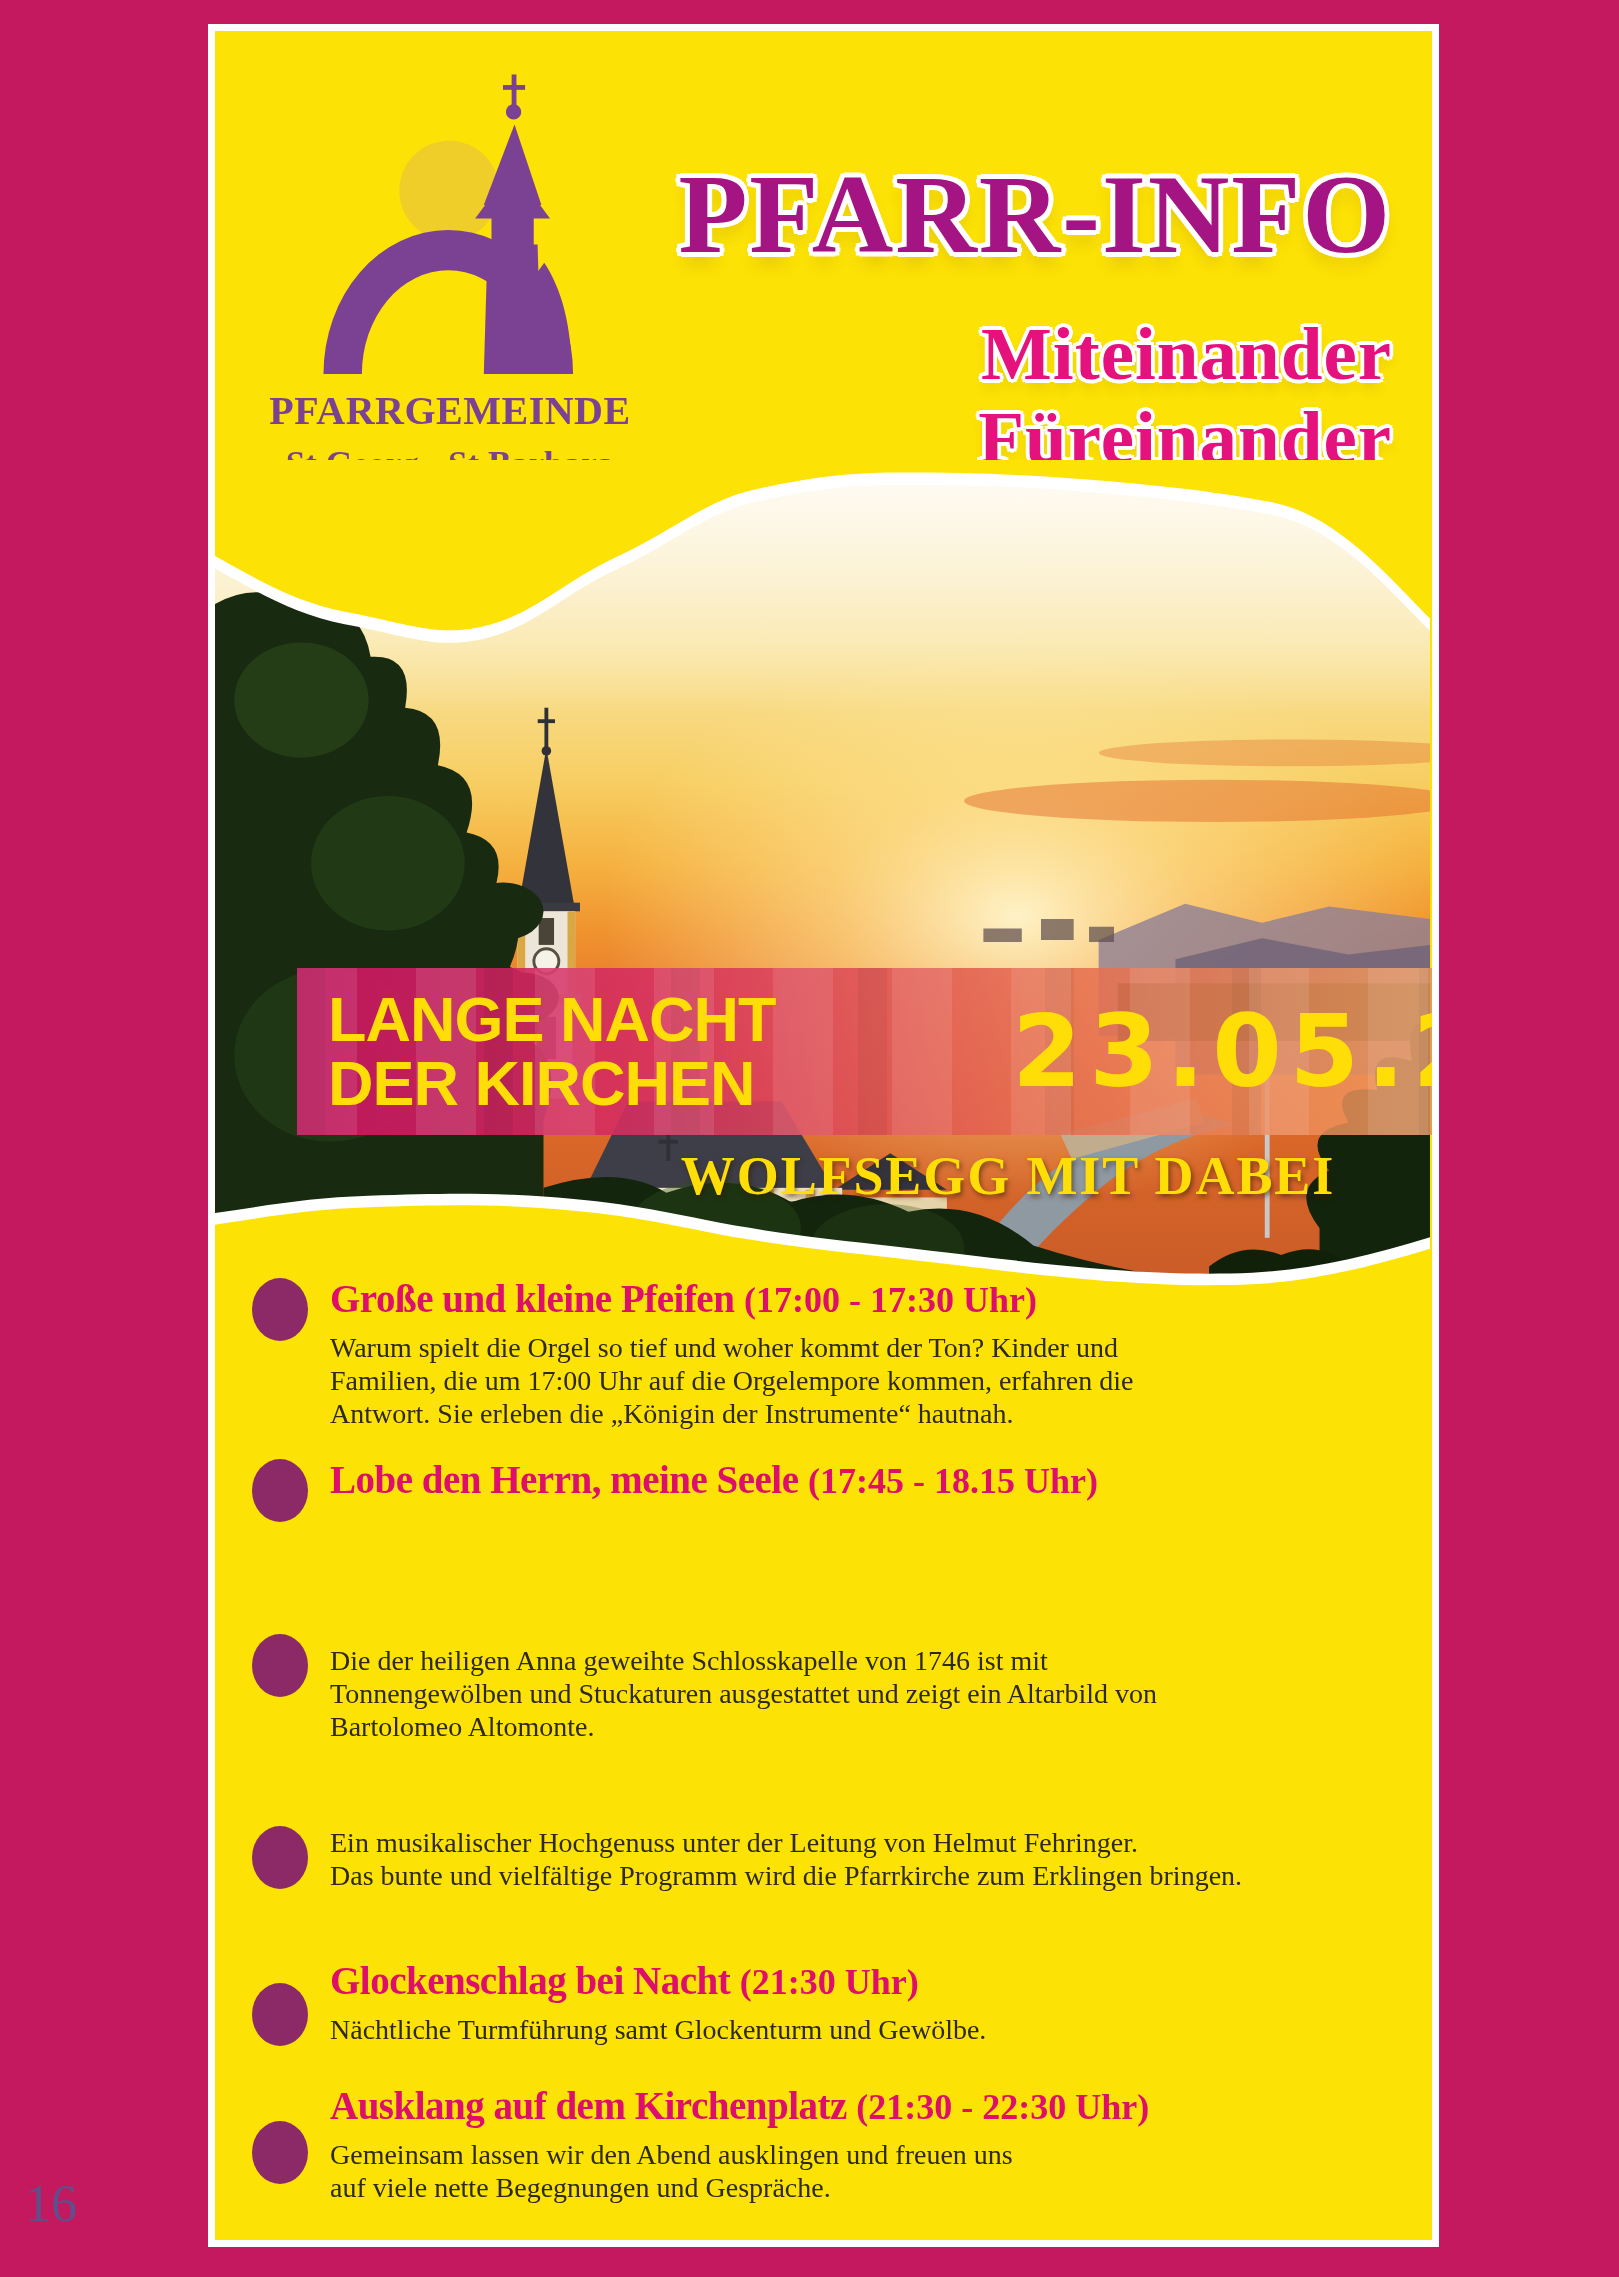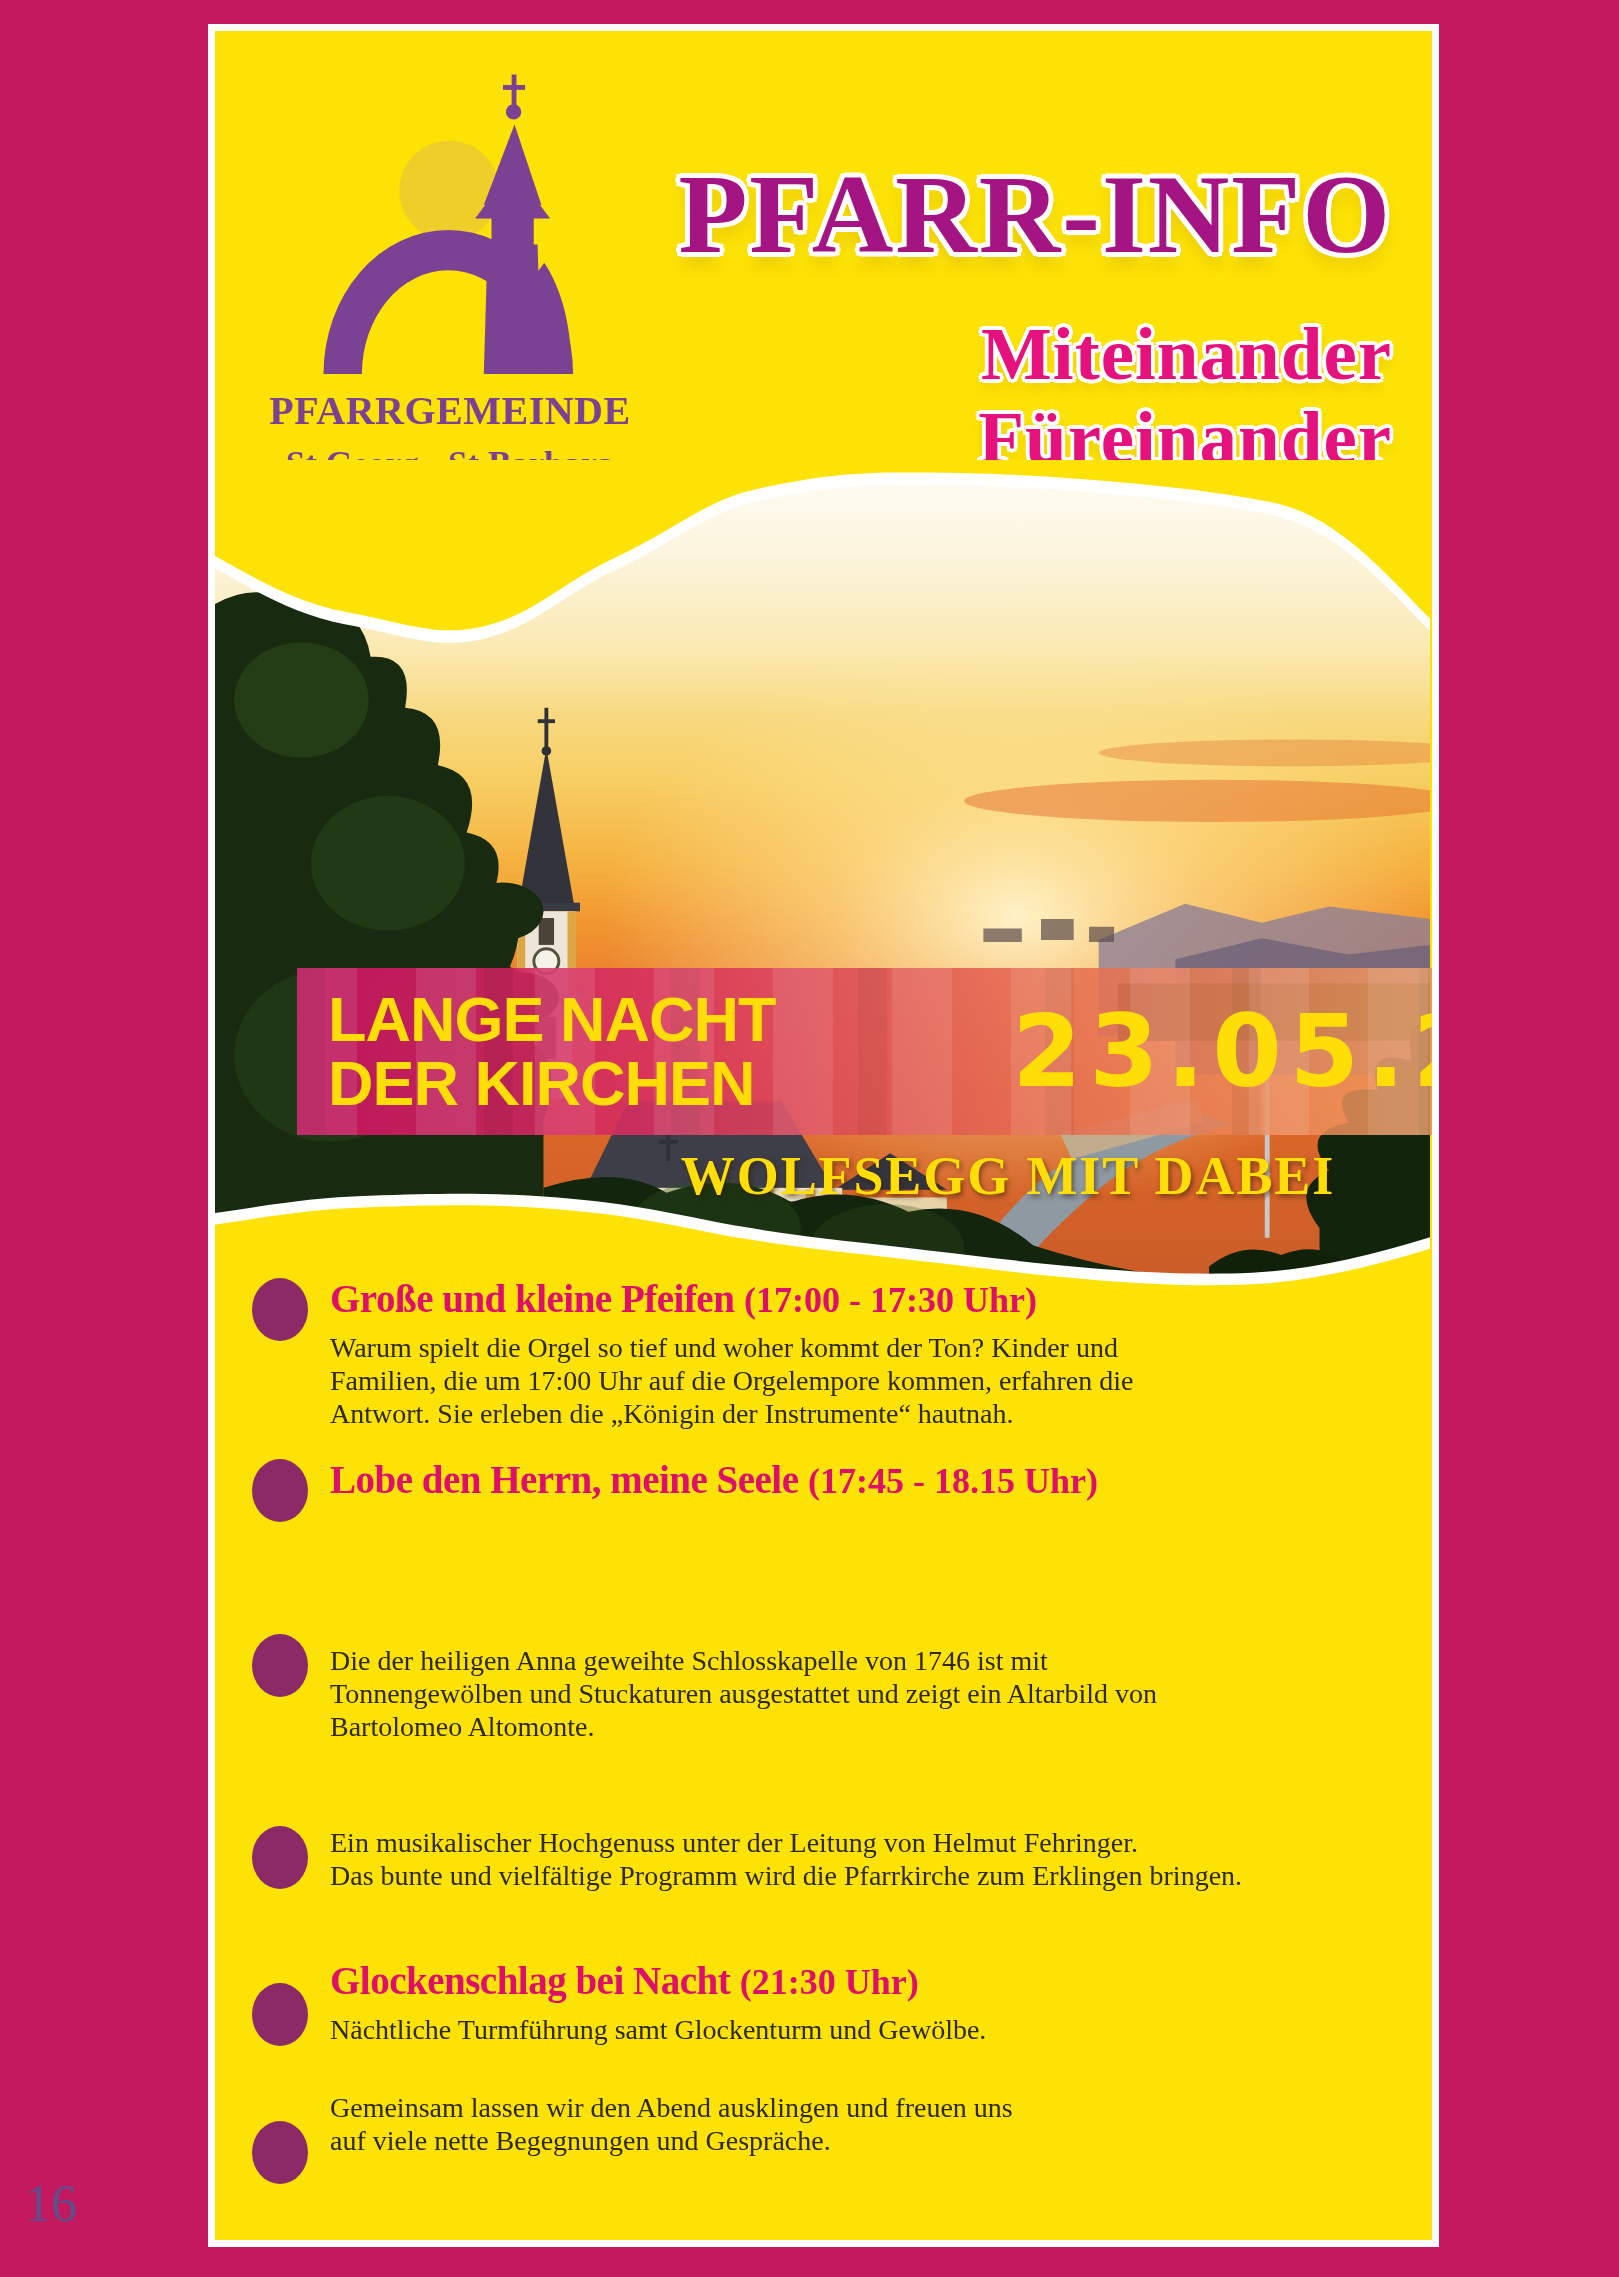--- a/index.html
+++ b/index.html
@@ -242,20 +242,21 @@
         <span class="bullet" style="top:25px"></span>
         <div class="event-text">
           <h3 class="event-title"><span>Glockenschlag bei Nacht</span><span class="event-time">(21:30 Uhr)</span></h3>
           <p class="event-desc">Nächtliche Turmführung samt Glockenturm und Gewölbe.</p>
         </div>
       </div>
 
       <div class="event" style="top:2052px">
         <span class="bullet" style="top:38px"></span>
         <div class="event-text">
+          <h3 class="event-title"><span>Ausklang auf dem Kirchenplatz</span><span class="event-time">(21:30 - 22:30 Uhr)</span></h3>
           <p class="event-desc">Gemeinsam lassen wir den Abend ausklingen und freuen uns
 auf viele nette Begegnungen und Gespräche.</p>
         </div>
       </div>
 
     </div>
   </div>
 
   <div class="page-number">16</div>
 </div>

